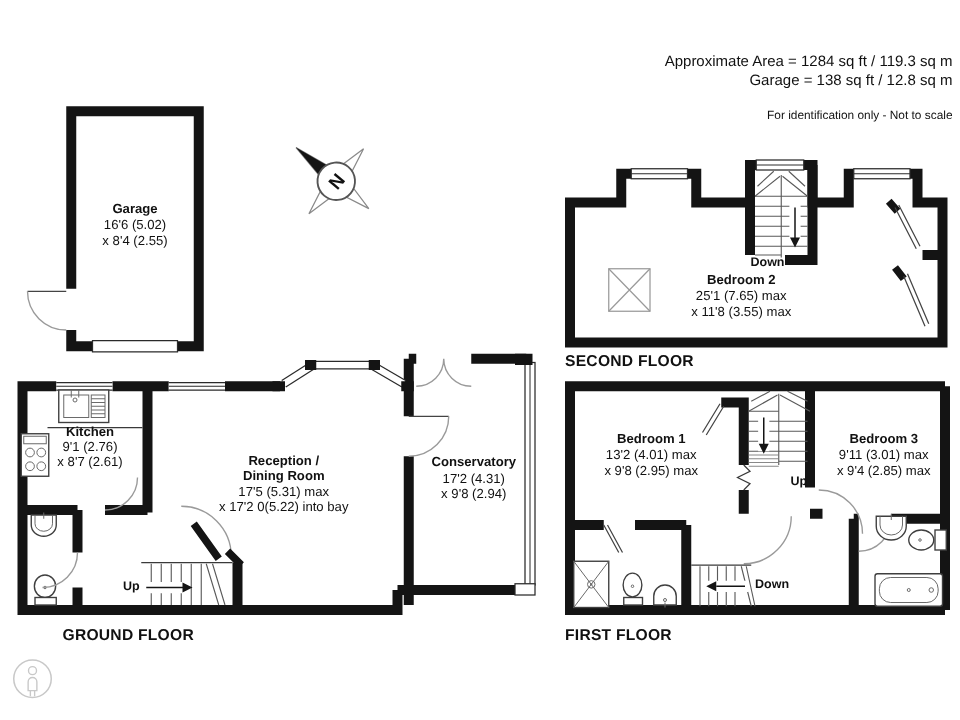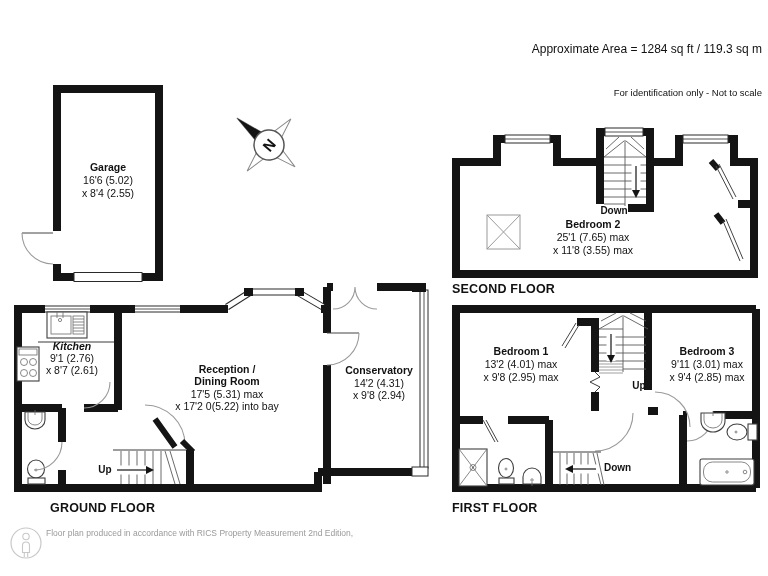--- a/index.html
+++ b/index.html
@@ -253,55 +253,55 @@
 
   <g>
     <circle cx="26" cy="543" r="15" fill="none" stroke="#c8c8c8" stroke-width="1.2"></circle>
     <circle cx="26" cy="536.5" r="3.2" fill="none" stroke="#c8c8c8" stroke-width="1.1"></circle>
     <path d="M22.5,552.5 V545.5 A3.5,3.5 0 0 1 29.5,545.5 V552.5 Z" fill="none" stroke="#c8c8c8" stroke-width="1.1"></path>
     <path d="M24.3,552.5 V557 M27.7,552.5 V557" fill="none" stroke="#c8c8c8" stroke-width="1.1"></path>
   </g>
 </svg>
 
   <div class="lbl hdr-line right-align" style="top:43px;text-align:center;">Approximate Area = 1284 sq ft / 119.3 sq m</div>
+  <div class="lbl hdr-line right-align" style="top:58px;">Garage = 138 sq ft / 12.8 sq m</div>
   <div class="lbl hdr-note right-align" style="top:88px;">For identification only - Not to scale</div>
 
   <div class="lbl room-name c" style="left:108px;top:162px;">Garage</div>
   <div class="lbl room-dim c" style="left:108px;top:175px;">16'6 (5.02)</div>
   <div class="lbl room-dim c" style="left:108px;top:188px;">x 8'4 (2.55)</div>
 
   <div class="lbl room-name c" style="left:593px;top:219px;">Bedroom 2</div>
   <div class="lbl room-dim c" style="left:593px;top:232px;">25'1 (7.65) max</div>
   <div class="lbl room-dim c" style="left:593px;top:245px;">x 11'8 (3.55) max</div>
   <div class="lbl stair-lbl c" style="left:614px;top:206px;">Down</div>
   <div class="lbl floor-label" style="left:452px;top:283px;">SECOND FLOOR</div>
 
-  <div class="lbl room-name c" style="left:72px;top:341px;font-style:italic;">Kitchen</div>
+  <div class="lbl room-name c" style="left:72px;top:341px;">Kitchen</div>
   <div class="lbl room-dim c" style="left:72px;top:353px;">9'1 (2.76)</div>
   <div class="lbl room-dim c" style="left:72px;top:365px;">x 8'7 (2.61)</div>
 
   <div class="lbl room-name c" style="left:227px;top:364px;text-align:center;">Reception /</div>
   <div class="lbl room-name c" style="left:227px;top:376px;">Dining Room</div>
   <div class="lbl room-dim c" style="left:227px;top:389px;">17'5 (5.31) max</div>
   <div class="lbl room-dim c" style="left:227px;top:401px;">x 17'2 0(5.22) into bay</div>
 
   <div class="lbl room-name c" style="left:379px;top:365px;">Conservatory</div>
-  <div class="lbl room-dim c" style="left:379px;top:378px;">14'2 (4.31)</div>
+  <div class="lbl room-dim c" style="left:379px;top:378px;">17'2 (4.31)</div>
   <div class="lbl room-dim c" style="left:379px;top:390px;">x 9'8 (2.94)</div>
 
   <div class="lbl stair-lbl c" style="left:105px;top:465px;">Up</div>
   <div class="lbl floor-label" style="left:14px;top:502px;padding-left:36px;">GROUND FLOOR</div>
 
   <div class="lbl room-name c" style="left:521px;top:346px;">Bedroom 1</div>
   <div class="lbl room-dim c" style="left:521px;top:359px;">13'2 (4.01) max</div>
   <div class="lbl room-dim c" style="left:521px;top:372px;">x 9'8 (2.95) max</div>
 
   <div class="lbl room-name c" style="left:707px;top:346px;">Bedroom 3</div>
   <div class="lbl room-dim c" style="left:707px;top:359px;">9'11 (3.01) max</div>
   <div class="lbl room-dim c" style="left:707px;top:372px;">x 9'4 (2.85) max</div>
 
   <div class="lbl stair-lbl c" style="left:639px;top:381px;">Up</div>
   <div class="lbl stair-lbl" style="left:604px;top:463px;">Down</div>
   <div class="lbl floor-label" style="left:452px;top:502px;">FIRST FLOOR</div>
 
-  <div class="lbl foot-line" style="left:46px;top:529px;">Floor plan produced in accordance with RICS Property Measurement 2nd Edition,</div>
 
 </div>
 
 </body></html>

